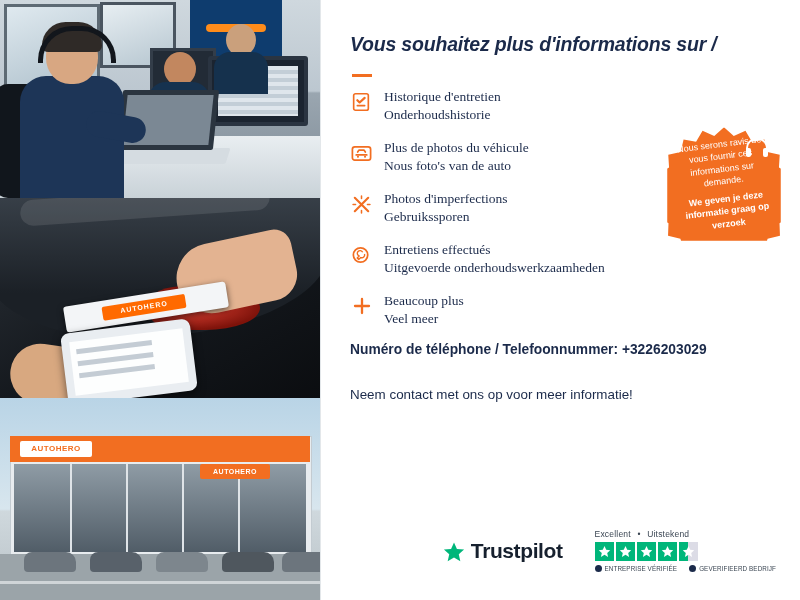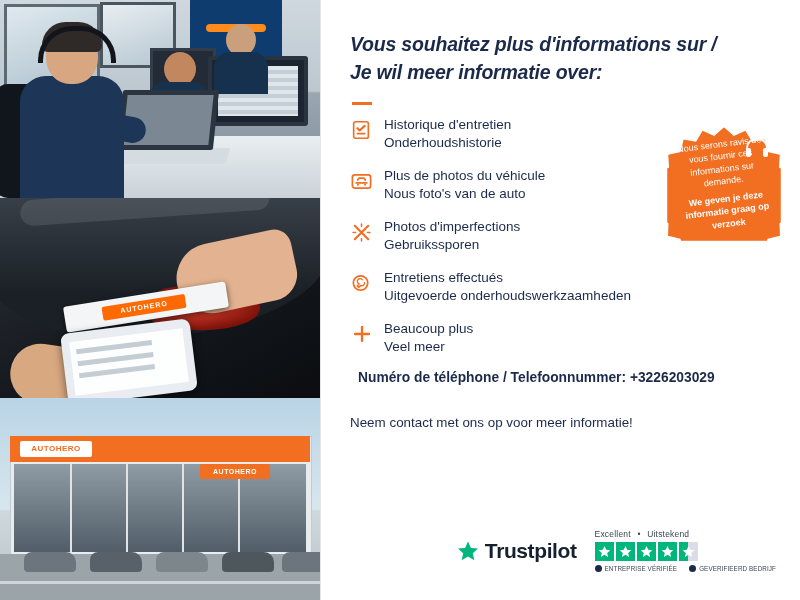--- a/index.html
+++ b/index.html
@@ -67,44 +67,44 @@
   .p3-mull{position:absolute;top:66px;width:2px;height:88px;background:#dfe4e8;}
   .p3-ground{position:absolute;left:0;bottom:0;width:320px;height:46px;background:#9ba4a9;}
   .p3-line{position:absolute;bottom:16px;left:0;width:320px;height:3px;background:#e7eaec;opacity:.7;}
   .p3-car{position:absolute;bottom:28px;width:52px;height:20px;background:#6c757d;border-radius:8px 10px 4px 4px;}
 
   
   .content{flex:1;position:relative;padding:30px 26px 0 30px;box-sizing:border-box;}
   .title{color:#1b2a4a;font-size:19.5px;font-weight:bold;line-height:28px;letter-spacing:-.2px;font-style:italic;}
   .rule{width:20px;height:3px;background:#f26e21;margin:16px 0 10px 2px;}
 
-  .feature{display:flex;align-items:flex-start;margin:8px 0 14px 0;}
+  .feature{display:flex;align-items:flex-start;margin:8px 0 14px 0;font-family:Liberation Serif, serif;}
   .f-icon{width:34px;min-width:34px;height:30px;display:flex;align-items:center;justify-content:flex-start;color:#f26e21;}
   .f-text{color:#1b2a4a;font-size:13.5px;line-height:18px;padding-top:1px;}
   .f-text .l1{display:block;}
   .f-text .l2{display:block;}
 
-  .phone-line{color:#1b2a4a;font-size:13.8px;font-weight:bold;margin:14px 0 8px 8px;}
+  .phone-line{color:#1b2a4a;font-size:13.8px;font-weight:bold;margin:14px 0 8px 0;}
   .sub{color:#1b2a4a;font-size:13.4px;line-height:20px;}
 
   
   .badge{position:absolute;right:10px;top:118px;width:132px;height:132px;}
   .badge .burst{position:absolute;inset:0;background:#f26e21;
     clip-path:polygon(50% 0%,58.6% 7.8%,68.9% 3.1%,74.6% 12.8%,85.6% 10.9%,88.2% 21.8%,99.1% 24.2%,98.4% 35.4%,108% 41%,104% 51.4%,111.6% 59.9%,104% 68.3%,108.4% 78.7%,98.9% 84.5%,99.3% 95.6%,88.4% 98.2%,85.4% 109%,74.6% 107%,68.9% 116.6%,58.6% 112.7%,50% 120.4%,41.4% 112.7%,31.1% 116.6%,25.4% 107%,14.6% 109%,11.6% 98.2%,0.7% 95.6%,1.1% 84.5%,-8.4% 78.7%,-4% 68.3%,-11.6% 59.9%,-4% 51.4%,-8% 41%,1.6% 35.4%,0.9% 24.2%,11.8% 21.8%,14.4% 10.9%,25.4% 12.8%,31.1% 3.1%,41.4% 7.8%);
     transform:scale(.86);transform-origin:center;}
   .badge .bt{position:absolute;inset:0;display:flex;flex-direction:column;align-items:center;justify-content:center;color:#fff;font-size:9px;line-height:12.5px;text-align:center;transform:rotate(-7deg);padding:0 16px;box-sizing:border-box;}
   .badge .bt .b2{margin-top:5px;font-weight:bold;}
   .badge .hs{position:absolute;right:22px;top:20px;width:18px;height:12px;border:2.4px solid #fff;border-bottom:none;border-radius:10px 10px 0 0;}
   .badge .hs:before,.badge .hs:after{content:"";position:absolute;top:8px;width:5px;height:9px;background:#fff;border-radius:2px;}
   .badge .hs:before{left:-2px;}
   .badge .hs:after{right:-2px;}
 
   
   .tp{position:absolute;right:24px;bottom:28px;display:flex;align-items:center;}
-  .tp-name{display:flex;align-items:center;margin-right:18px;}
+  .tp-name{display:flex;align-items:flex-end;margin-right:32px;}
   .tp-star{width:22px;height:22px;margin-right:6px;}
   .tp-word{color:#16202e;font-size:21px;font-weight:bold;letter-spacing:-.4px;}
   .tp-right{display:flex;flex-direction:column;align-items:flex-start;}
   .tp-top{font-size:8.5px;color:#3b4653;letter-spacing:.2px;margin-bottom:3px;}
   .tp-top .dot{margin:0 4px;}
   .tp-stars{display:flex;}
   .tp-sq{width:19px;height:19px;background:#00b67a;margin-right:2px;display:flex;align-items:center;justify-content:center;}
   .tp-sq.half{background:linear-gradient(90deg,#00b67a 50%,#dcdce6 50%);}
   .tp-sq svg{width:13px;height:13px;}
   .tp-bottom{font-size:6.3px;color:#3b4653;margin-top:4px;letter-spacing:.1px;display:flex;align-items:center;}
@@ -192,21 +192,20 @@
       <div class="p3-car" style="left:282px;background:#6c757d;"></div>
     </div>
   </div>
 
   <div class="divider"></div>
 
   <div class="content">
 
     <div class="title">
       <span>Vous souhaitez plus d'informations sur /</span><br>
-      <span>Je wil meer informatie over:</span>
     </div>
 
     <div class="rule"></div>
 
     <div class="feature">
       <div class="f-icon">
         <svg viewBox="0 0 24 24" width="22" height="22" fill="none" stroke="#f26e21" stroke-width="1.8">
           <rect x="4" y="3" width="16" height="18" rx="2"></rect>
           <path d="M8 10l2.5 2.5L16 7.5" stroke-width="2.4" stroke-linecap="round" stroke-linejoin="round"></path>
           <path d="M8 16h8" stroke-linecap="round"></path>

